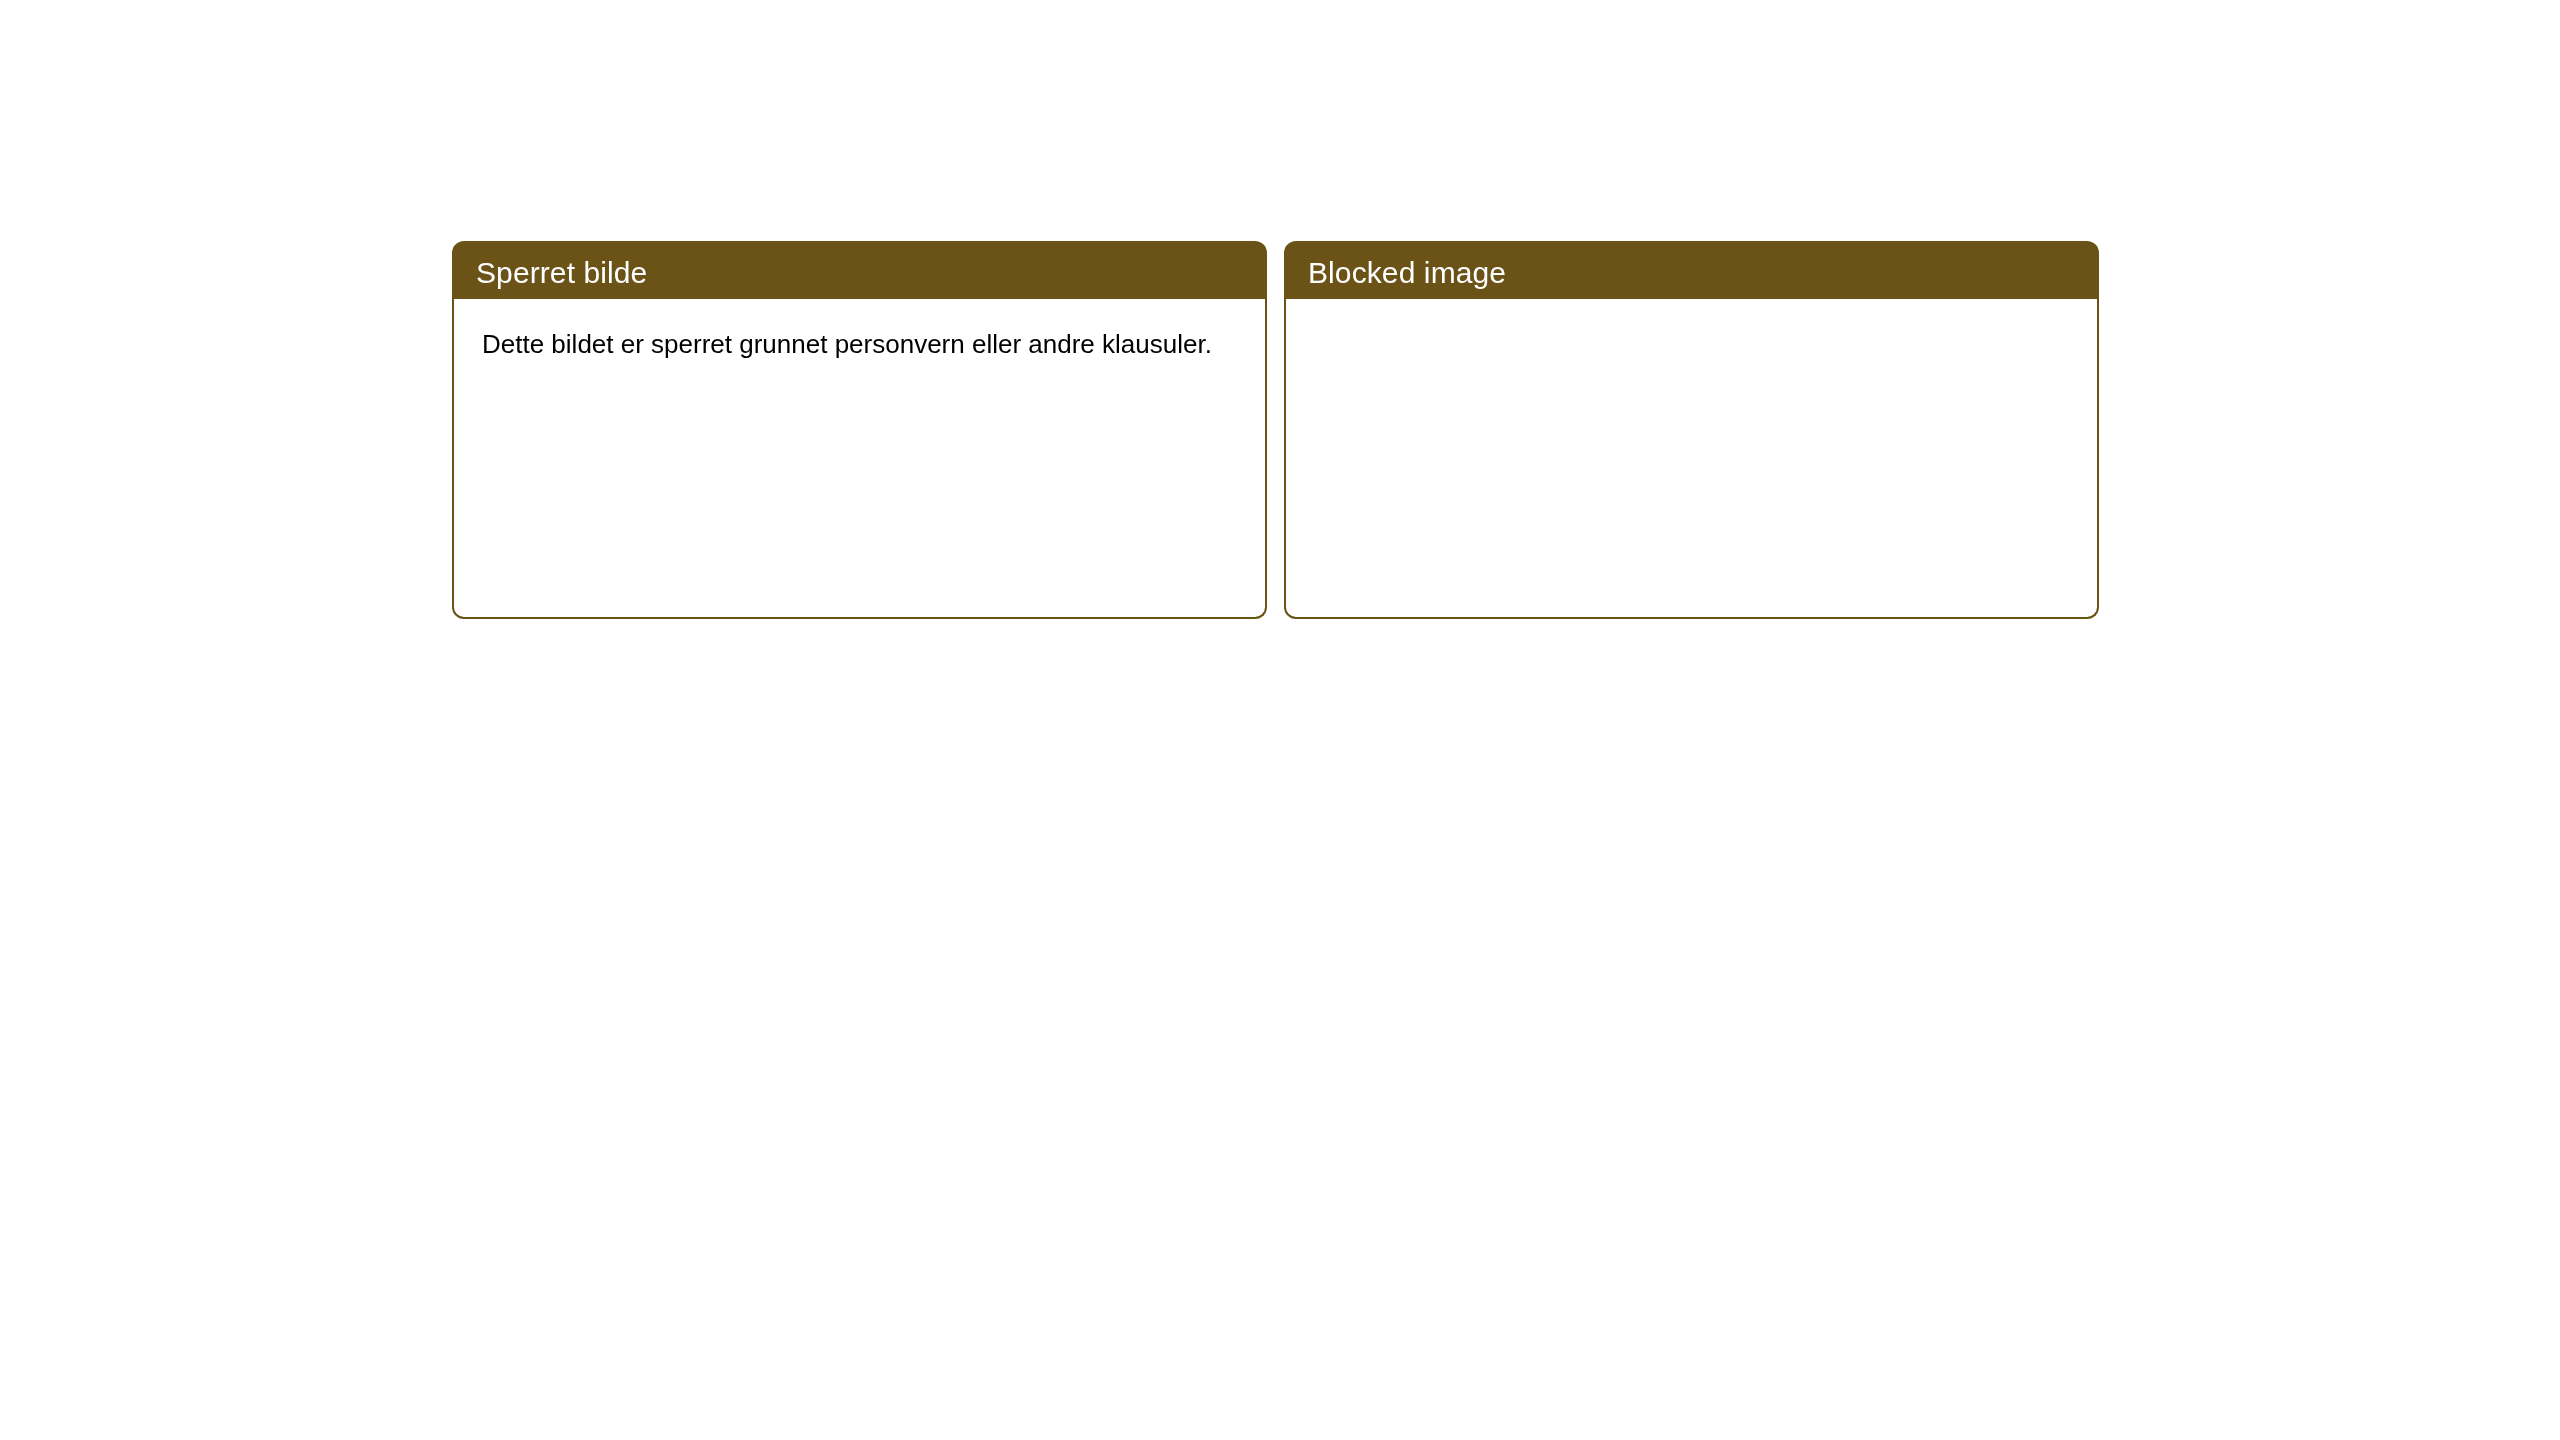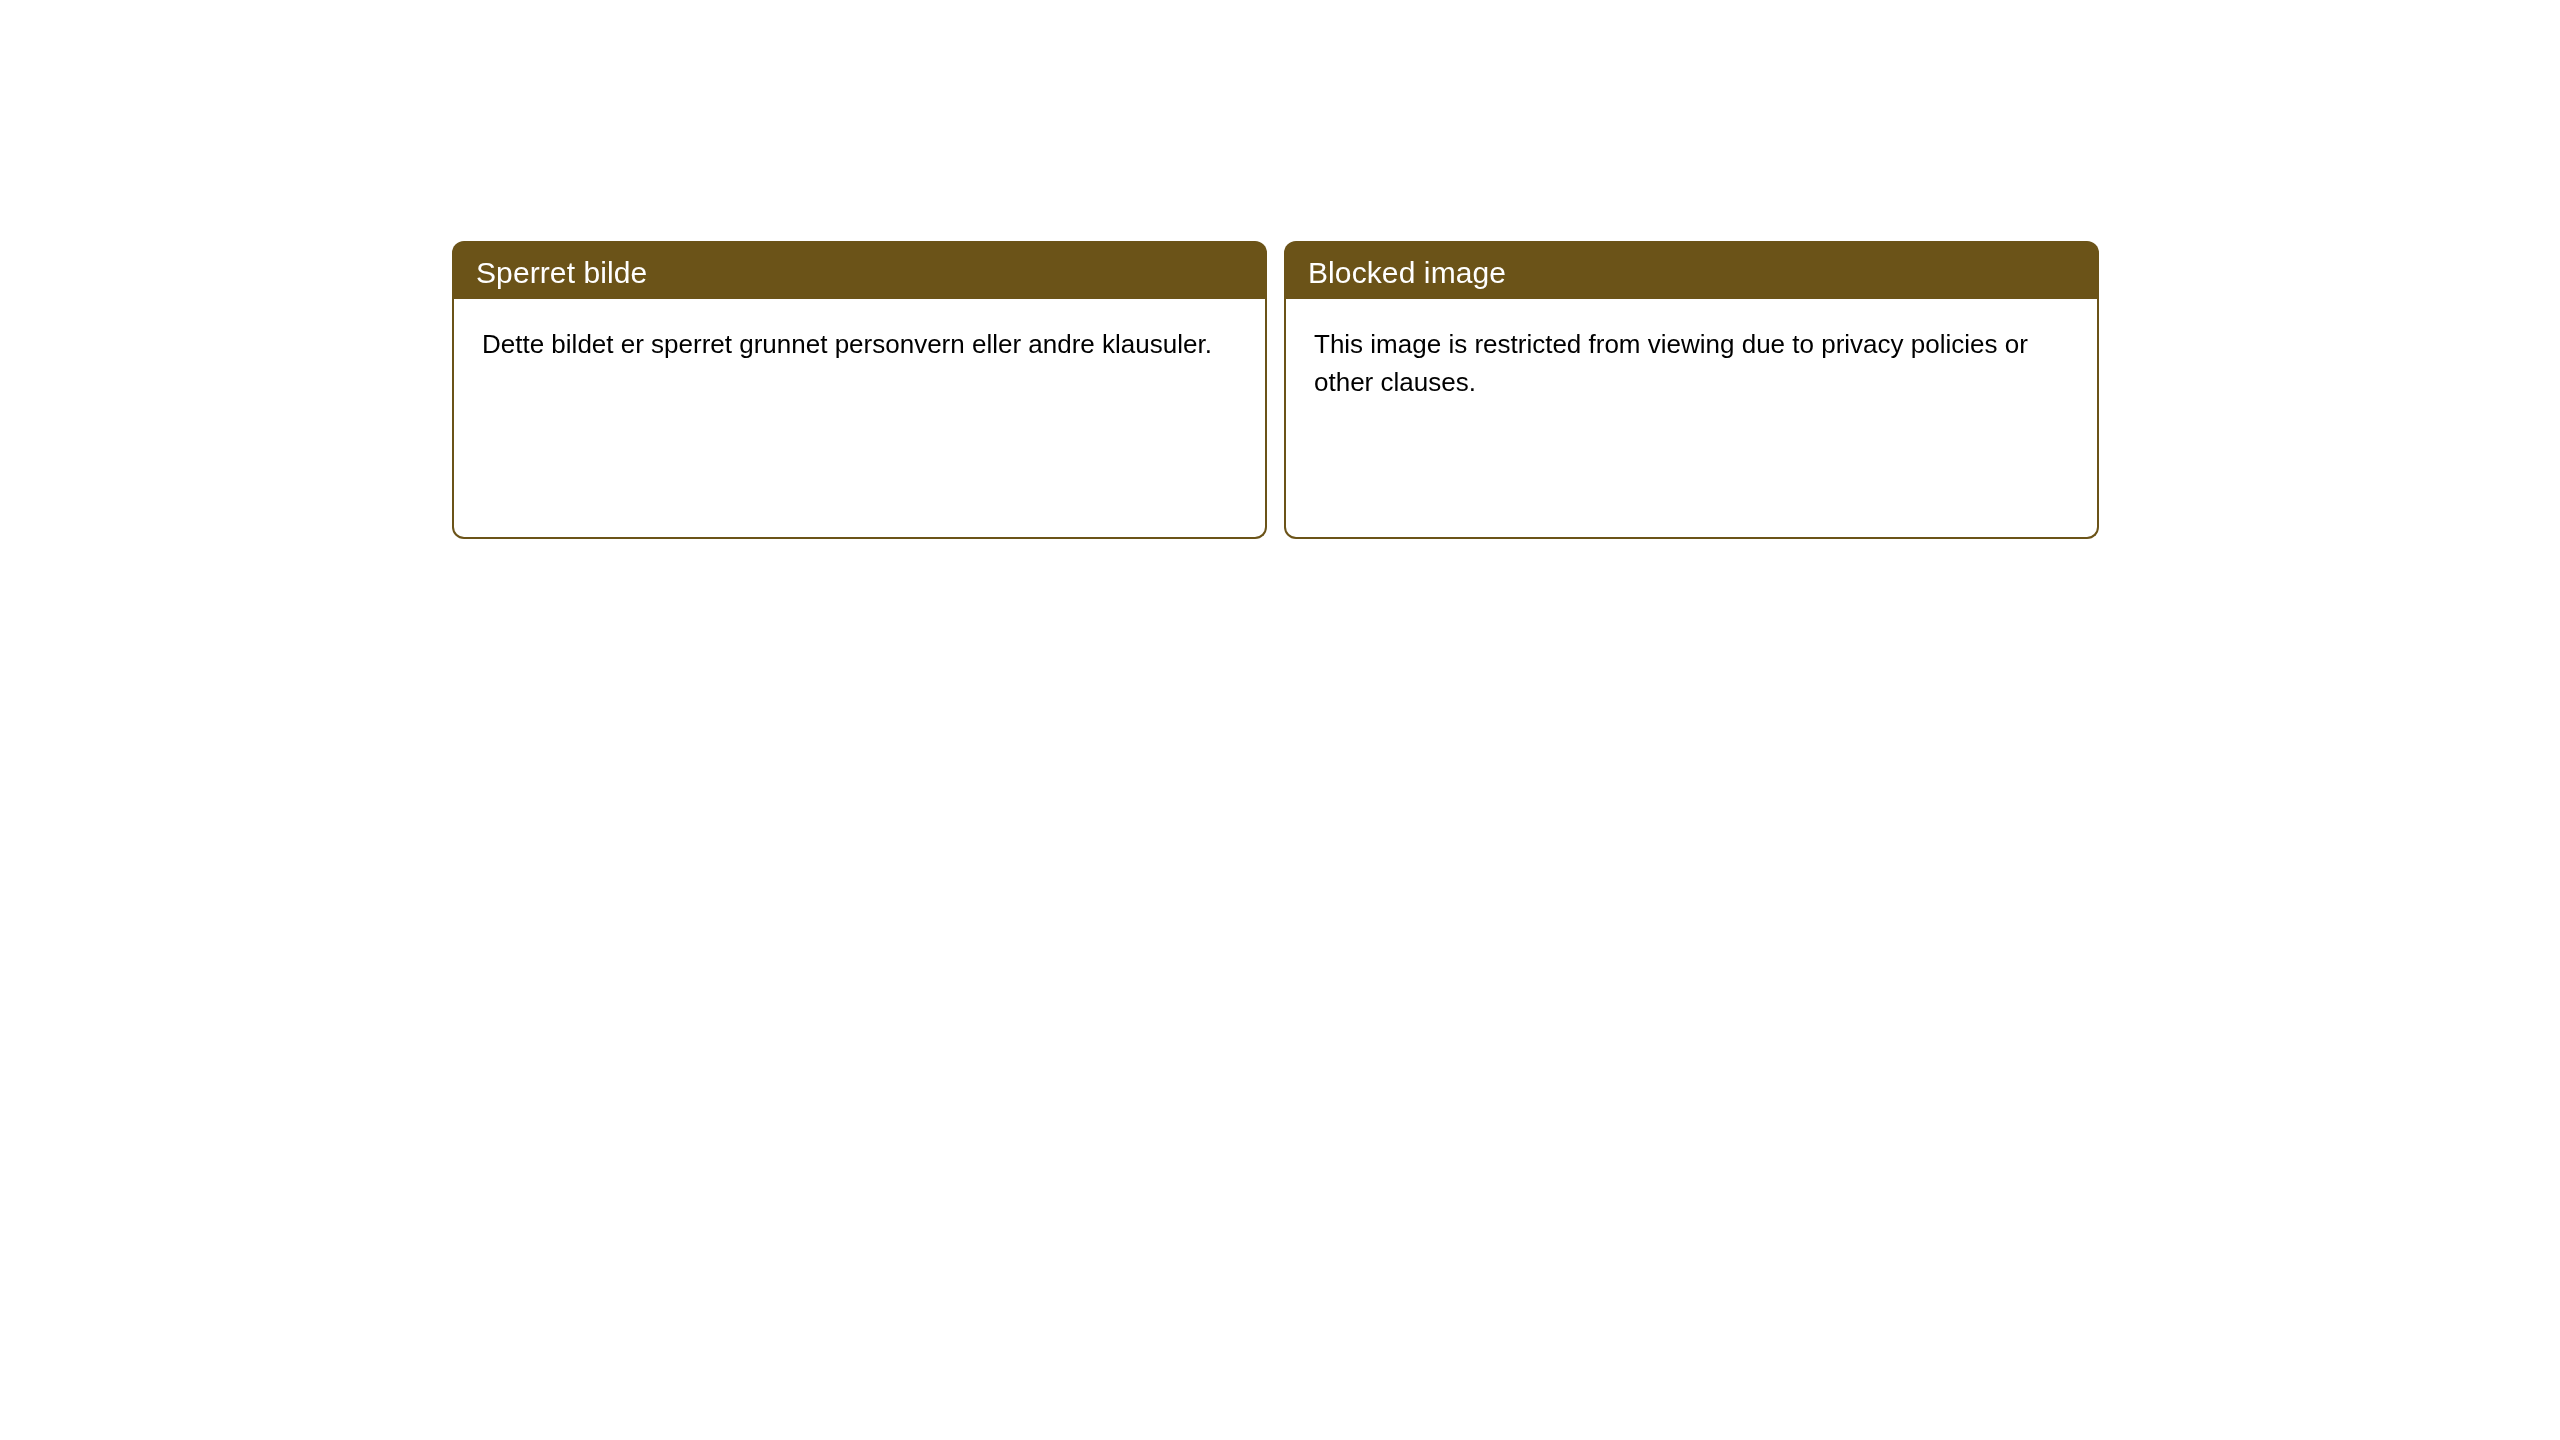--- a/index.html
+++ b/index.html
@@ -49,21 +49,21 @@
     color: #ffffff;
     font-size: 30px;
     line-height: 30px;
     font-weight: 400;
     letter-spacing: 0.1px;
     white-space: nowrap;
   }
 
   .panel-body {
     position: relative;
-    height: 240px;
+    height: 320px;
     box-sizing: border-box;
     background: #ffffff;
     border-left: 2px solid #6b5318;
     border-right: 2px solid #6b5318;
     border-bottom: 2px solid #6b5318;
     border-radius: 0 0 12px 12px;
     padding: 26px 44px 0 28px;
     z-index: 1;
   }
 
@@ -91,17 +91,16 @@
     <div class="panel-body">
       <p class="panel-paragraph">Dette bildet er sperret grunnet personvern eller andre klausuler.</p>
     </div>
   </section>
 
   <section class="panel panel--en">
     <div class="panel-header">
       <h1 class="panel-title">Blocked image</h1>
     </div>
     <div class="panel-body">
-      <p class="panel-paragraph">This image is restricted from viewing due to privacy policies or other clauses.</p>
     </div>
   </section>
 
 </div>
 
 </body></html>

